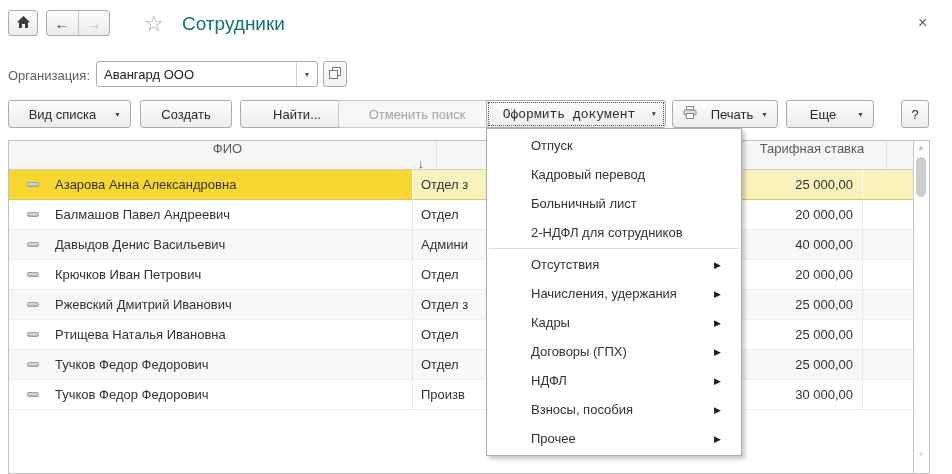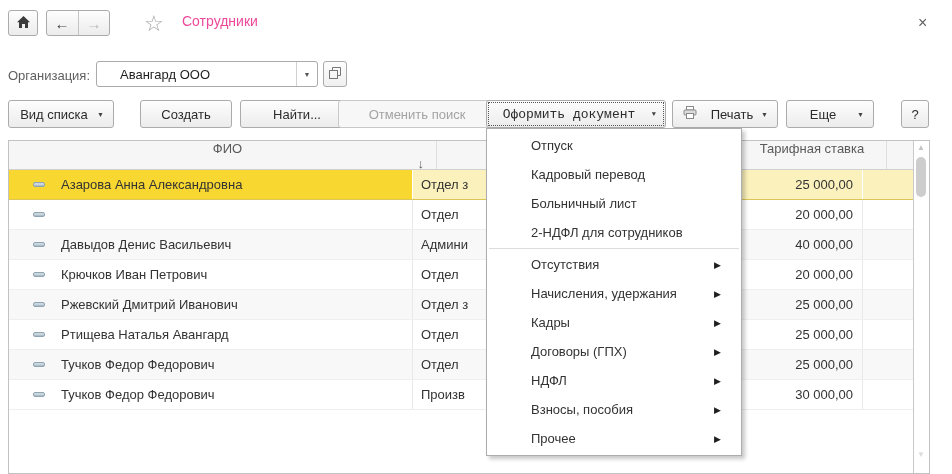--- a/index.html
+++ b/index.html
@@ -15,49 +15,49 @@
     background:linear-gradient(#FDFDFD,#ECECEC);
     display:flex;align-items:center;justify-content:center;height:26px;
   }
   .home-btn{left:8px;top:10px;width:30px;}
   .navgroup{left:46px;top:10px;width:64px;display:flex;padding:0;}
   .navgroup .seg{flex:0 0 50%;display:flex;align-items:center;justify-content:center;height:100%;}
   .navgroup .seg:first-child{border-right:1px solid #C4C4C4;}
   .arrow-back{color:#3F3F3F;font-size:15px;font-weight:bold;}
   .arrow-fwd{color:#B9B9B9;font-size:15px;font-weight:bold;}
   .star{left:144px;top:11px;font-size:22px;color:#A3A3A3;line-height:26px;}
-  .title{left:182px;top:13px;font-size:14px;color:#ec4899;}
+  .title{left:182px;top:13px;font-size:19px;color:#0f766e;}
   .close-x{left:918px;top:14px;font-size:16px;color:#5F5F5F;cursor:default;}
   
   .org-label{left:8px;top:68px;color:#5F5F5F;}
   .org-field{
     left:96px;top:61px;width:222px;height:26px;
     border:1px solid #ABABAB;border-radius:3px;background:#fff;
-    display:flex;align-items:center;padding-left:16px;
+    display:flex;align-items:center;
   }
   .org-field .val{padding-left:7px;flex:1;color:#1F1F1F;}
   .org-field .dd{
     width:20px;height:100%;display:flex;align-items:center;justify-content:center;
     border-left:1px solid #D2D2D2;color:#555;font-size:7px;
   }
   .org-open{
     left:323px;top:61px;width:24px;height:26px;
     border:1px solid #ABABAB;border-radius:3px;background:linear-gradient(#FDFDFD,#F0F0F0);
     display:flex;align-items:center;justify-content:center;
   }
   
   .btn{
     top:100px;height:28px;border:1px solid #ABABAB;border-radius:3px;
     background:linear-gradient(#FDFDFD,#ECECEC);
     display:flex;align-items:center;justify-content:center;
     color:#2B2B2B;padding:0 10px;cursor:default;
   }
   .btn .caret{position:absolute;right:9px;font-size:7px;color:#444;}
   .btn.dd{padding-right:24px;}
-  .btn-viewlist{left:8px;width:106px;}
+  .btn-viewlist{left:8px;width:123px;}
   .btn-create{left:140px;width:92px;}
   .btn-find{left:240px;width:114px;}
   .btn-cancelsearch{left:338px;width:158px;color:#A3A3A3;border-color:#C9C9C9;background:#F7F7F7;}
   .btn-makedoc{left:486px;width:180px;outline:1px dotted #555;outline-offset:-3px;font-family:Liberation Mono, monospace;}
   .btn-print{left:672px;width:106px;gap:14px;}
   .btn-more{left:786px;width:88px;}
   .btn-help{left:901px;width:28px;}
   
   .tbl{
     left:8px;top:140px;width:922px;height:334px;
@@ -67,21 +67,21 @@
   .hdr{display:flex;height:28px;background:#F6F6F6;border-bottom:1px solid #D0D0D0;color:#5A5A5A;}
   .hcell{display:flex;align-items:center;box-sizing:border-box;border-right:1px solid #DEDEDE;overflow:hidden;white-space:nowrap;flex-direction:column;}
   .h-fio{width:428px;padding:0 12px 0 22px;}
   .h-dept{width:301px;padding:0 8px;}
   .h-rate{width:149px;padding:0 9px;}
   .h-fill{flex:1;border-right:none;}
   .sort{margin-left:auto;color:#5A5A5A;font-size:13px;}
   .row{display:flex;height:29px;border-bottom:1px solid #EFEFEF;}
   .row.alt{background:#F8F8F8;}
   .cell{display:flex;align-items:center;box-sizing:border-box;border-right:1px solid #E9E9E9;overflow:hidden;white-space:nowrap;}
-  .c-fio{width:404px;padding-left:24px;}
+  .c-fio{width:404px;padding-left:18px;}
   .c-dept{width:301px;padding:0 8px;}
   .c-rate{width:149px;padding:0 9px;justify-content:flex-end;}
   .c-fill{flex:1;border-right:none;}
   .dash{
     width:12px;height:5px;border-radius:2px;margin-right:16px;flex:0 0 auto;
     background:linear-gradient(#CDD8DE 45%,#9FB3BF);border:1px solid #90A5B2;box-sizing:border-box;
   }
   .row.sel{border-bottom:1px solid #DCC65A;}
   .row.sel .cell{border-right-color:#FFFFFF;}
   .row.sel .c-fio{background:#F8D731;}
@@ -198,20 +198,21 @@
           <span>Отдел з</span>
         </div>
       <div class="cell c-rate">
           <span>25 000,00</span>
         </div>
       <div class="cell c-fill"></div>
     </div>
     <div class="row">
       <div class="cell c-fio">
           <span class="dash"></span>
+          <span>Балмашов Павел Андреевич</span>
         </div>
       <div class="cell c-dept">
           <span>Отдел</span>
         </div>
       <div class="cell c-rate">
           <span>20 000,00</span>
         </div>
       <div class="cell c-fill"></div>
     </div>
     <div class="row alt">
@@ -249,21 +250,21 @@
           <span>Отдел з</span>
         </div>
       <div class="cell c-rate">
           <span>25 000,00</span>
         </div>
       <div class="cell c-fill"></div>
     </div>
     <div class="row">
       <div class="cell c-fio">
           <span class="dash"></span>
-          <span>Ртищева Наталья Авангард</span>
+          <span>Ртищева Наталья Ивановна</span>
         </div>
       <div class="cell c-dept">
           <span>Отдел</span>
         </div>
       <div class="cell c-rate">
           <span>25 000,00</span>
         </div>
       <div class="cell c-fill"></div>
     </div>
     <div class="row alt">

